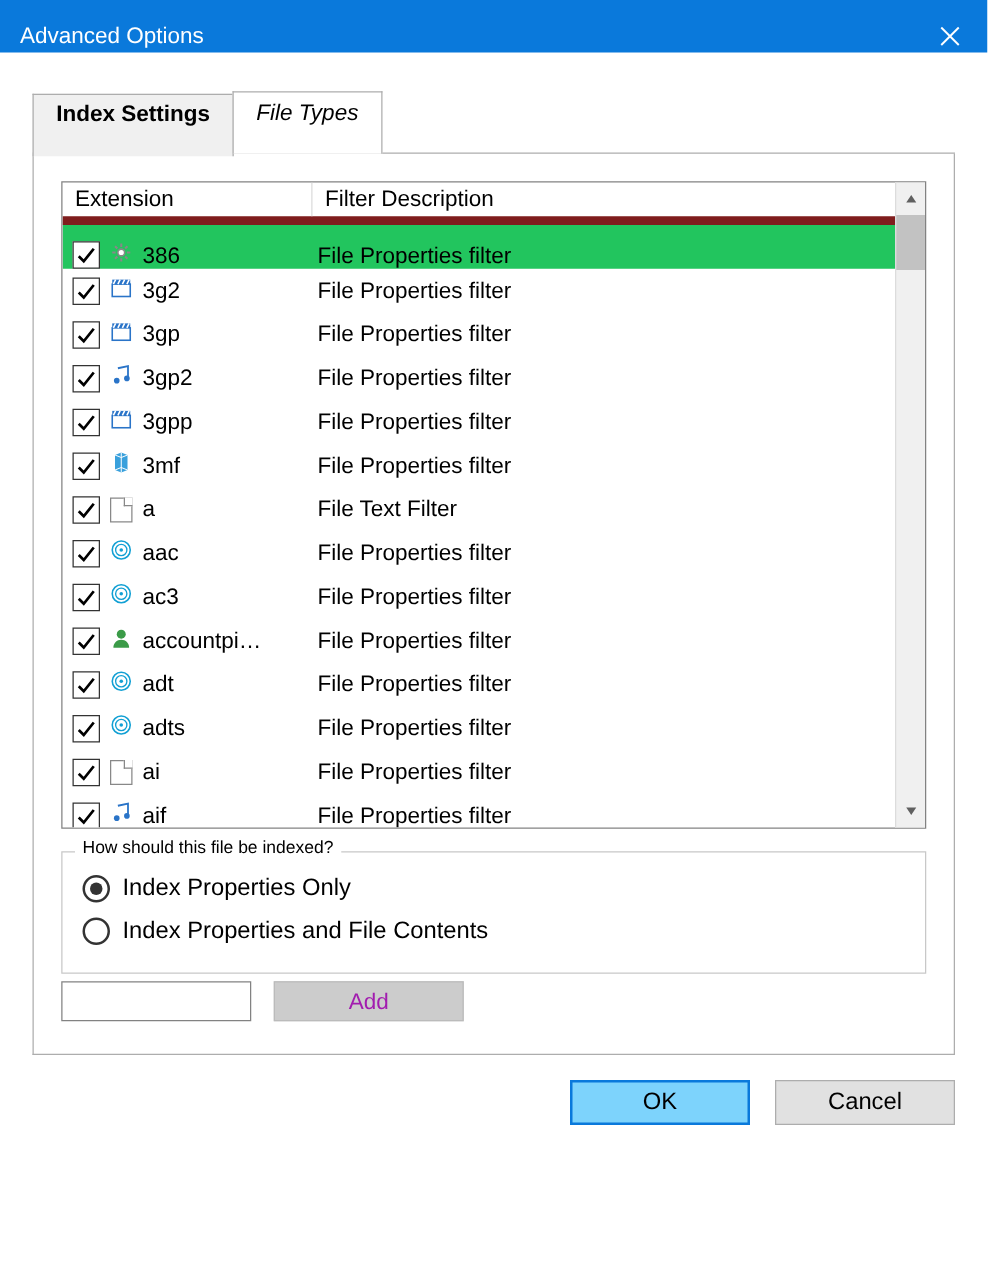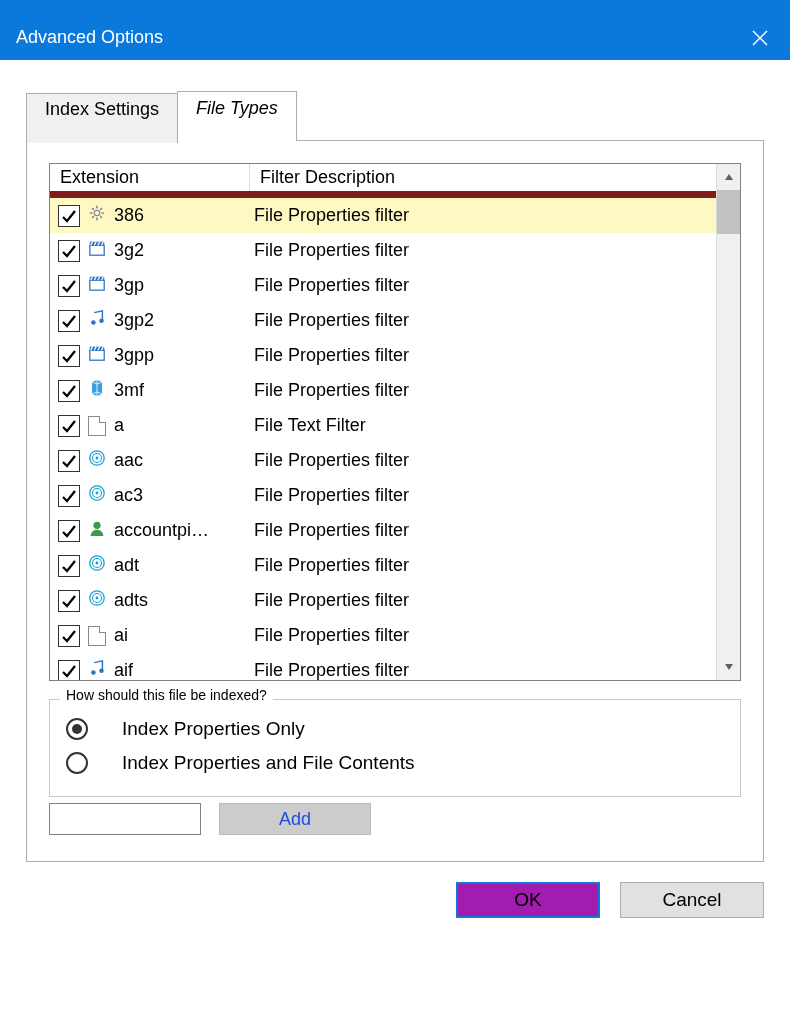--- a/index.html
+++ b/index.html
@@ -7,21 +7,21 @@
     margin: 0;
     font-family: "Segoe UI", Tahoma, sans-serif;
     background: #fff;
     width: 790px;
     height: 1015px;
     overflow: hidden;
   }
   .titlebar {
     background: #0a79db;
     color: #fff;
-    height: 60px;
+    height: 42px;
     display: flex;
     align-items: center;
     justify-content: space-between;
     padding: 15px 0 0 16px;
   }
   .titlebar-title { font-size: 18px; }
   .close-btn {
     width: 60px; height: 42px;
     display: flex; align-items: center; justify-content: center;
     cursor: pointer;
@@ -47,21 +47,21 @@
     top: 1px;
   }
   .tab + .tab { margin-left: -1px; }
   .tab.active {
     background: #fff;
     padding-bottom: 8px;
     top: 1px;
     z-index: 2;
     font-style: italic;
   }
-  .tab.inactive { top: 3px; padding-top: 5px; padding-bottom: 23px; }
+  .tab.inactive { top: 3px; padding-top: 5px; padding-bottom: 23px; font-weight: bold; }
   .tabpanel {
     border: 1px solid #adadad;
     border-top: none;
     padding: 22px 22px 26px 22px;
   }
   .listwrap {
     border: 1px solid #828282;
     display: flex;
     height: 518px;
   }
@@ -81,21 +81,22 @@
   .col-ext-h { width: 200px; padding-left: 10px; border-right: 1px solid #dcdcdc; height:100%; display:flex; align-items:center;}
   .col-desc-h { flex: 1; padding-left: 10px; height:100%; display:flex; align-items:center;}
   .rows { flex: 1; overflow: hidden; }
   .row {
     display: flex;
     align-items: center;
     height: 35px;
     font-size: 18px;
   }
   .row.selected {
-    background: #fef9c3;
+    background: #22c55e;
+    align-items: flex-end;
   }
   .row .chk {
     width: 22px; height: 22px;
     border: 1.5px solid #333;
     margin-left: 8px;
     display: flex; align-items: center; justify-content: center;
     background: #fff;
   }
   .row .chk svg { width: 16px; height: 16px; stroke: #000; stroke-width: 2.2; fill: none; }
   .row .ico {
@@ -134,21 +135,20 @@
     top: -13px; left: 10px;
     background: #fff;
     padding: 0 6px;
     font-size: 14px;
   }
   .radiorow {
     display: flex; align-items: center;
     padding: 6px 0;
     font-size: 19px;
     cursor: pointer;
-    gap: 24px;
   }
   .radio-ind {
     width: 22px; height: 22px;
     border: 2px solid #333;
     border-radius: 50%;
     margin-right: 10px;
     display: flex; align-items: center; justify-content: center;
   }
   .radio-ind.checked::after {
     content: ""; width: 10px; height: 10px;
@@ -157,39 +157,39 @@
   .addlabel { font-size: 18px; margin-top: 20px; }
   .addrow { display: flex; gap: 18px; margin-top: 6px; }
   .extinput {
     width: 152px; height: 32px;
     border: 1px solid #828282;
     font-size: 18px;
     padding: 2px 6px;
   }
   .btn-add {
     width: 152px; height: 32px;
-    background: #ccc; color: #1d4ed8;
+    background: #ccc; color: #a21caf;
     border: 1px solid #bbb;
     font-size: 18px;
     display: flex; align-items: center; justify-content: center;
   }
   .dialog-buttons {
     display: flex; justify-content: flex-end; gap: 20px;
     padding: 20px 26px;
   }
   .btn {
     width: 144px; height: 36px;
     font-size: 19px;
     display: flex; align-items: center; justify-content: center;
     cursor: pointer;
     background: #e1e1e1;
     border: 1px solid #adadad;
   }
   .btn.primary {
-    background: #a21caf;
+    background: #7dd3fc;
     border: 2px solid #0a79db;
   }
   
   .fi-gear svg{width:18px;height:18px;fill:#888;}
   .fi-clap svg{width:18px;height:18px;}
   .fi-blank{width:18px;height:20px;border:1.5px solid #888;position:relative;}
   .fi-blank::before{content:"";position:absolute;top:-1px;right:-1px;width:6px;height:6px;background:#fff;border-left:1.5px solid #888;border-bottom:1.5px solid #888;}
   .fi-disc svg{width:18px;height:18px;}
   .fi-person svg{width:18px;height:18px;}
   .fi-3d svg{width:14px;height:18px;}

